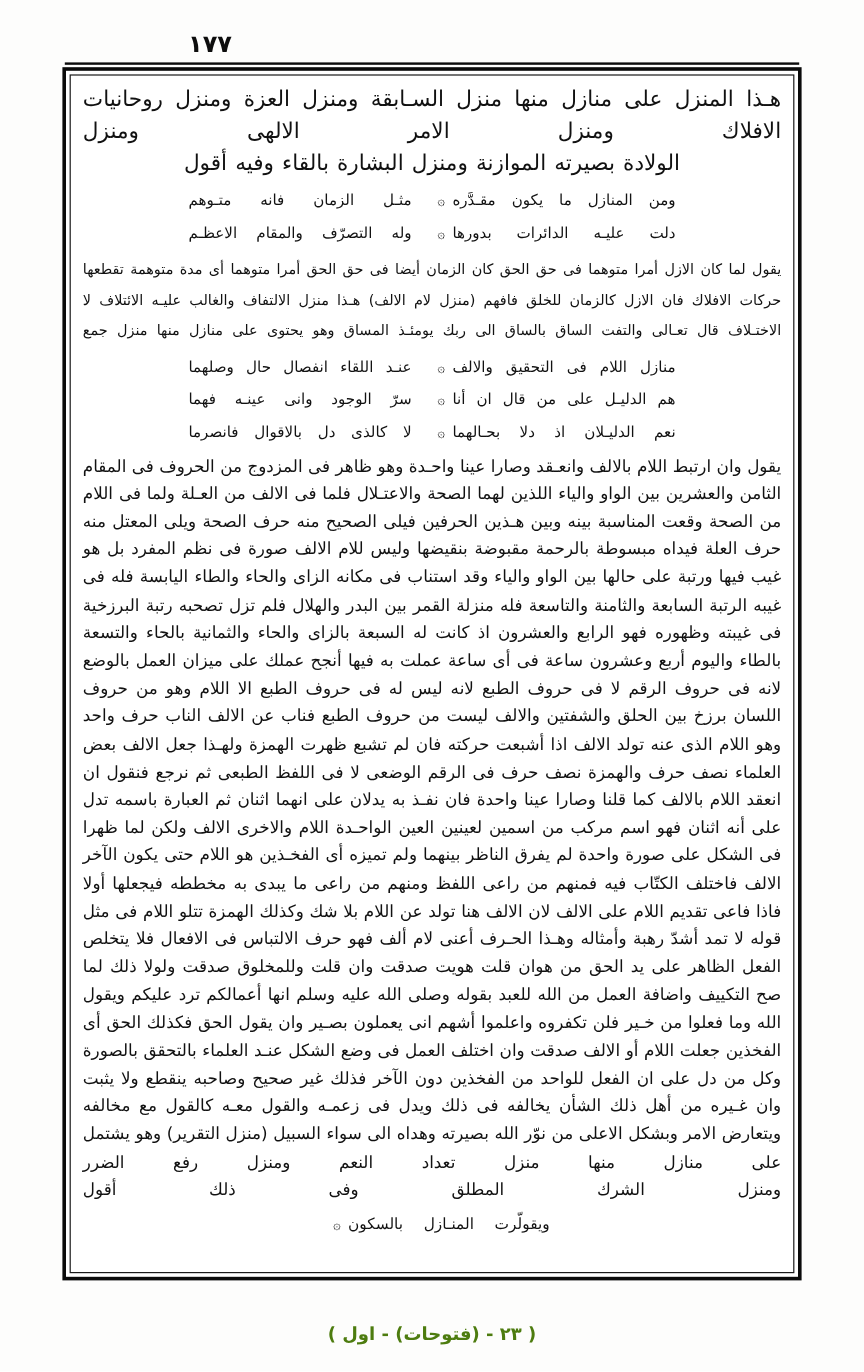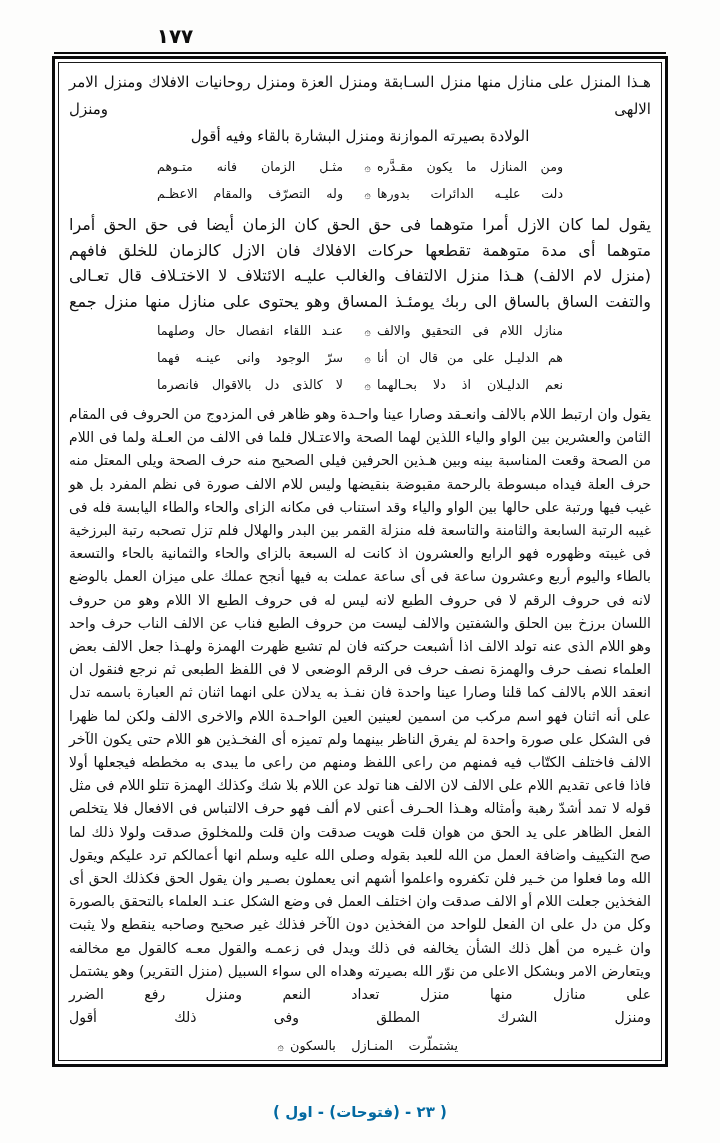--- a/index.html
+++ b/index.html
@@ -64,29 +64,28 @@
     line-height:26px;
     letter-spacing:-0.2px;
     word-spacing:1px;
     text-align:justify;
     text-align-last:justify;
     color:#111;
     margin:0;
   }
   .prose-open{
     line-height:27px;
-    font-size:15px;
+    font-size:18px;
     text-align-last:center;
-    font-family:Liberation Serif, serif;
   }
   .prose-open .ln1{display:block;text-align:justify;text-align-last:justify;}
   .prose-open .ln2{display:block;text-align:center;}
 
   .prose-mid{
-    font-size:16px;
+    font-size:12.0px;
     line-height:25.5px;
   }
   .prose-mid .lnlast{display:block;text-align:center;}
 
   .prose-dense{
     font-size:14px;
     line-height:23.2px;
     letter-spacing:-0.35px;
     word-spacing:0px;
     text-align:justify;
@@ -140,21 +139,21 @@
   
   .footer{
     position:absolute;
     left:0;right:0;
     bottom:22px;
     text-align:center;
     direction:rtl;
     font-size:15px;
     font-weight:700;
     letter-spacing:1px;
-    color:#0369a1;
+    color:#4d7c0f;
   }
   .spacer-xs{height:2px;}
 </style>
 </head>
 <body>
 
 <div class="page">
 
   <div class="page-number">١٧٧</div>
 
@@ -240,21 +239,21 @@
         <span>بصيرته وهداه الى سواء السبيل</span>
         <span class="paren">(منزل التقرير)</span>
         <span>وهو يشتمل على منازل منها منزل تعداد النعم ومنزل رفع الضرر</span>
         <span class="lnlast">ومنزل الشرك المطلق وفى ذلك أقول</span>
       </p>
 
       <div class="spacer-xs"></div>
 
       <div class="verses verse-closing">
         <div class="verse-line">
-          <span class="hemi first">يشتملّرت المنـازل بالسكون</span>
+          <span class="hemi first">ويقولّرت المنـازل بالسكون</span>
           <span class="sep">۞</span>
         </div>
       </div>
 
     </div>
   </div>
 
   <div class="footer">( ٢٣ - (فتوحات) - اول )</div>
 
 </div>

